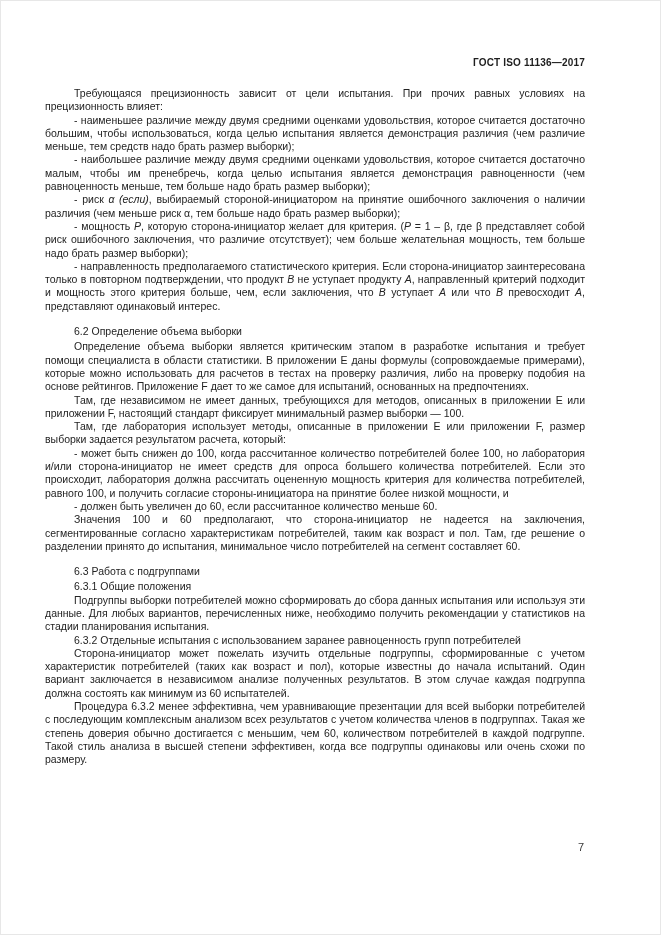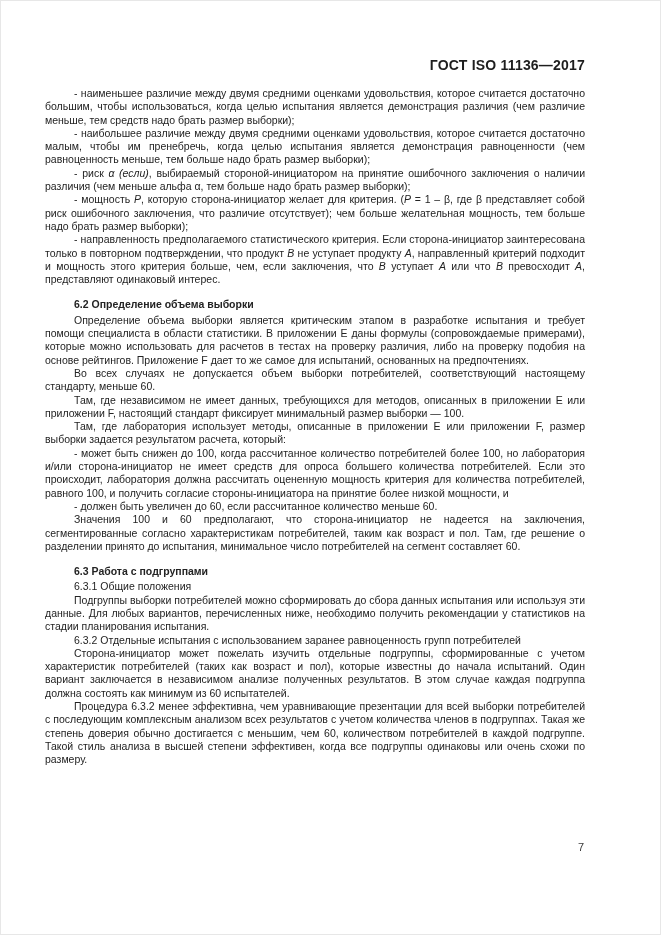--- a/index.html
+++ b/index.html
@@ -10,42 +10,42 @@
     background: #ffffff;
     box-shadow: inset 0 0 0 1px #e7e7e7;
     font-family: "Liberation Sans", "DejaVu Sans", sans-serif;
     color: #232323;
     overflow: hidden;
   }
   .doc-header {
     position: absolute;
     top: 57px;
     right: 76px;
-    font-size: 14px;
+    font-size: 10px;
     font-weight: 700;
     letter-spacing: 0.2px;
     color: #1e1e1e;
   }
   .content {
     position: absolute;
     top: 87px;
     left: 45px;
     width: 540px;
     font-size: 10.5px;
     line-height: 13.3px;
     text-align: justify;
     hyphens: auto;
     -webkit-hyphens: auto;
   }
   .content p {
     margin: 0;
     text-indent: 29px;
   }
   .content p.h2 {
-    font-weight: 700;
+    font-weight: 400;
     margin: 12px 0 2px 0;
   }
   .content p.h3 {
     font-weight: 400;
   }
   .it { font-style: italic; }
   .page-number {
     position: absolute;
     top: 841px;
     right: 77px;
@@ -54,28 +54,28 @@
   }
 </style>
 </head>
 <body>
 
 <div class="page">
 
   <div class="doc-header">ГОСТ ISO 11136—2017</div>
 
   <div class="content">
+    <p class="p">Требующаяся прецизионность зависит от цели испытания. При прочих равных условиях на прецизионность влияет:</p>
     <p class="p">- наименьшее различие между двумя средними оценками удовольствия, которое считается достаточно большим, чтобы использоваться, когда целью испытания является демонстрация различия (чем различие меньше, тем средств надо брать размер выборки);</p>
     <p class="p">- наибольшее различие между двумя средними оценками удовольствия, которое считается достаточно малым, чтобы им пренебречь, когда целью испытания является демонстрация равноценности (чем равноценность меньше, тем больше надо брать размер выборки);</p>
-    <p class="p"><span>- риск </span><span class="it">α (если)</span><span>, выбираемый стороной-инициатором на принятие ошибочного заключения о наличии различия (чем меньше альфа α, тем больше надо брать размер выборки);</span></p>
+    <p class="p"><span>- риск </span><span class="it">α (если)</span><span>, выбираемый стороной-инициатором на принятие ошибочного заключения о наличии различия (чем меньше риск α, тем больше надо брать размер выборки);</span></p>
     <p class="p"><span>- мощность </span><span class="it">P</span><span>, которую сторона-инициатор желает для критерия. (</span><span class="it">P</span><span> = 1 – β, где β представляет собой риск ошибочного заключения, что различие отсутствует); чем больше желательная мощность, тем больше надо брать размер выборки);</span></p>
     <p class="p"><span>- направленность предполагаемого статистического критерия. Если сторона-инициатор заинтересована только в повторном подтверждении, что продукт </span><span class="it">В</span><span> не уступает продукту </span><span class="it">А</span><span>, направленный критерий подходит и мощность этого критерия больше, чем, если заключения, что </span><span class="it">В</span><span> уступает </span><span class="it">А</span><span> или что </span><span class="it">В</span><span> превосходит </span><span class="it">А</span><span>, представляют одинаковый интерес.</span></p>
     <p class="h2">6.2 Определение объема выборки</p>
     <p class="p">Определение объема выборки является критическим этапом в разработке испытания и требует помощи специалиста в области статистики. В приложении Е даны формулы (сопровождаемые примерами), которые можно использовать для расчетов в тестах на проверку различия, либо на проверку подобия на основе рейтингов. Приложение F дает то же самое для испытаний, основанных на предпочтениях.</p>
-    <p class="p">Во всех случаях не допускается объем выборки потребителей, соответствующий настоящему стандарту, меньше 60.</p>
     <p class="p">Там, где независимом не имеет данных, требующихся для методов, описанных в приложении Е или приложении F, настоящий стандарт фиксирует минимальный размер выборки — 100.</p>
     <p class="p">Там, где лаборатория использует методы, описанные в приложении Е или приложении F, размер выборки задается результатом расчета, который:</p>
     <p class="p">- может быть снижен до 100, когда рассчитанное количество потребителей более 100, но лаборатория и/или сторона-инициатор не имеет средств для опроса большего количества потребителей. Если это происходит, лаборатория должна рассчитать оцененную мощность критерия для количества потребителей, равного 100, и получить согласие стороны-инициатора на принятие более низкой мощности, и</p>
     <p class="p">- должен быть увеличен до 60, если рассчитанное количество меньше 60.</p>
     <p class="p">Значения 100 и 60 предполагают, что сторона-инициатор не надеется на заключения, сегментированные согласно характеристикам потребителей, таким как возраст и пол. Там, где решение о разделении принято до испытания, минимальное число потребителей на сегмент составляет 60.</p>
     <p class="h2">6.3 Работа с подгруппами</p>
     <p class="h3">6.3.1 Общие положения</p>
     <p class="p">Подгруппы выборки потребителей можно сформировать до сбора данных испытания или используя эти данные. Для любых вариантов, перечисленных ниже, необходимо получить рекомендации у статистиков на стадии планирования испытания.</p>
     <p class="h3">6.3.2 Отдельные испытания с использованием заранее равноценность групп потребителей</p>
     <p class="p">Сторона-инициатор может пожелать изучить отдельные подгруппы, сформированные с учетом характеристик потребителей (таких как возраст и пол), которые известны до начала испытаний. Один вариант заключается в независимом анализе полученных результатов. В этом случае каждая подгруппа должна состоять как минимум из 60 испытателей.</p>

